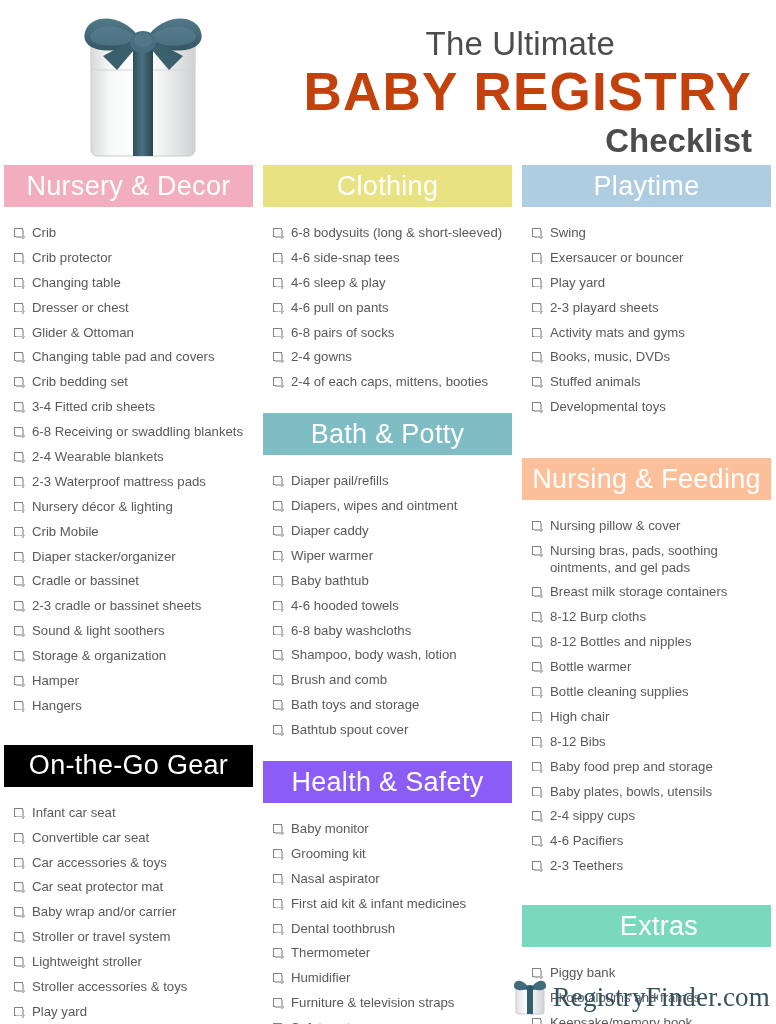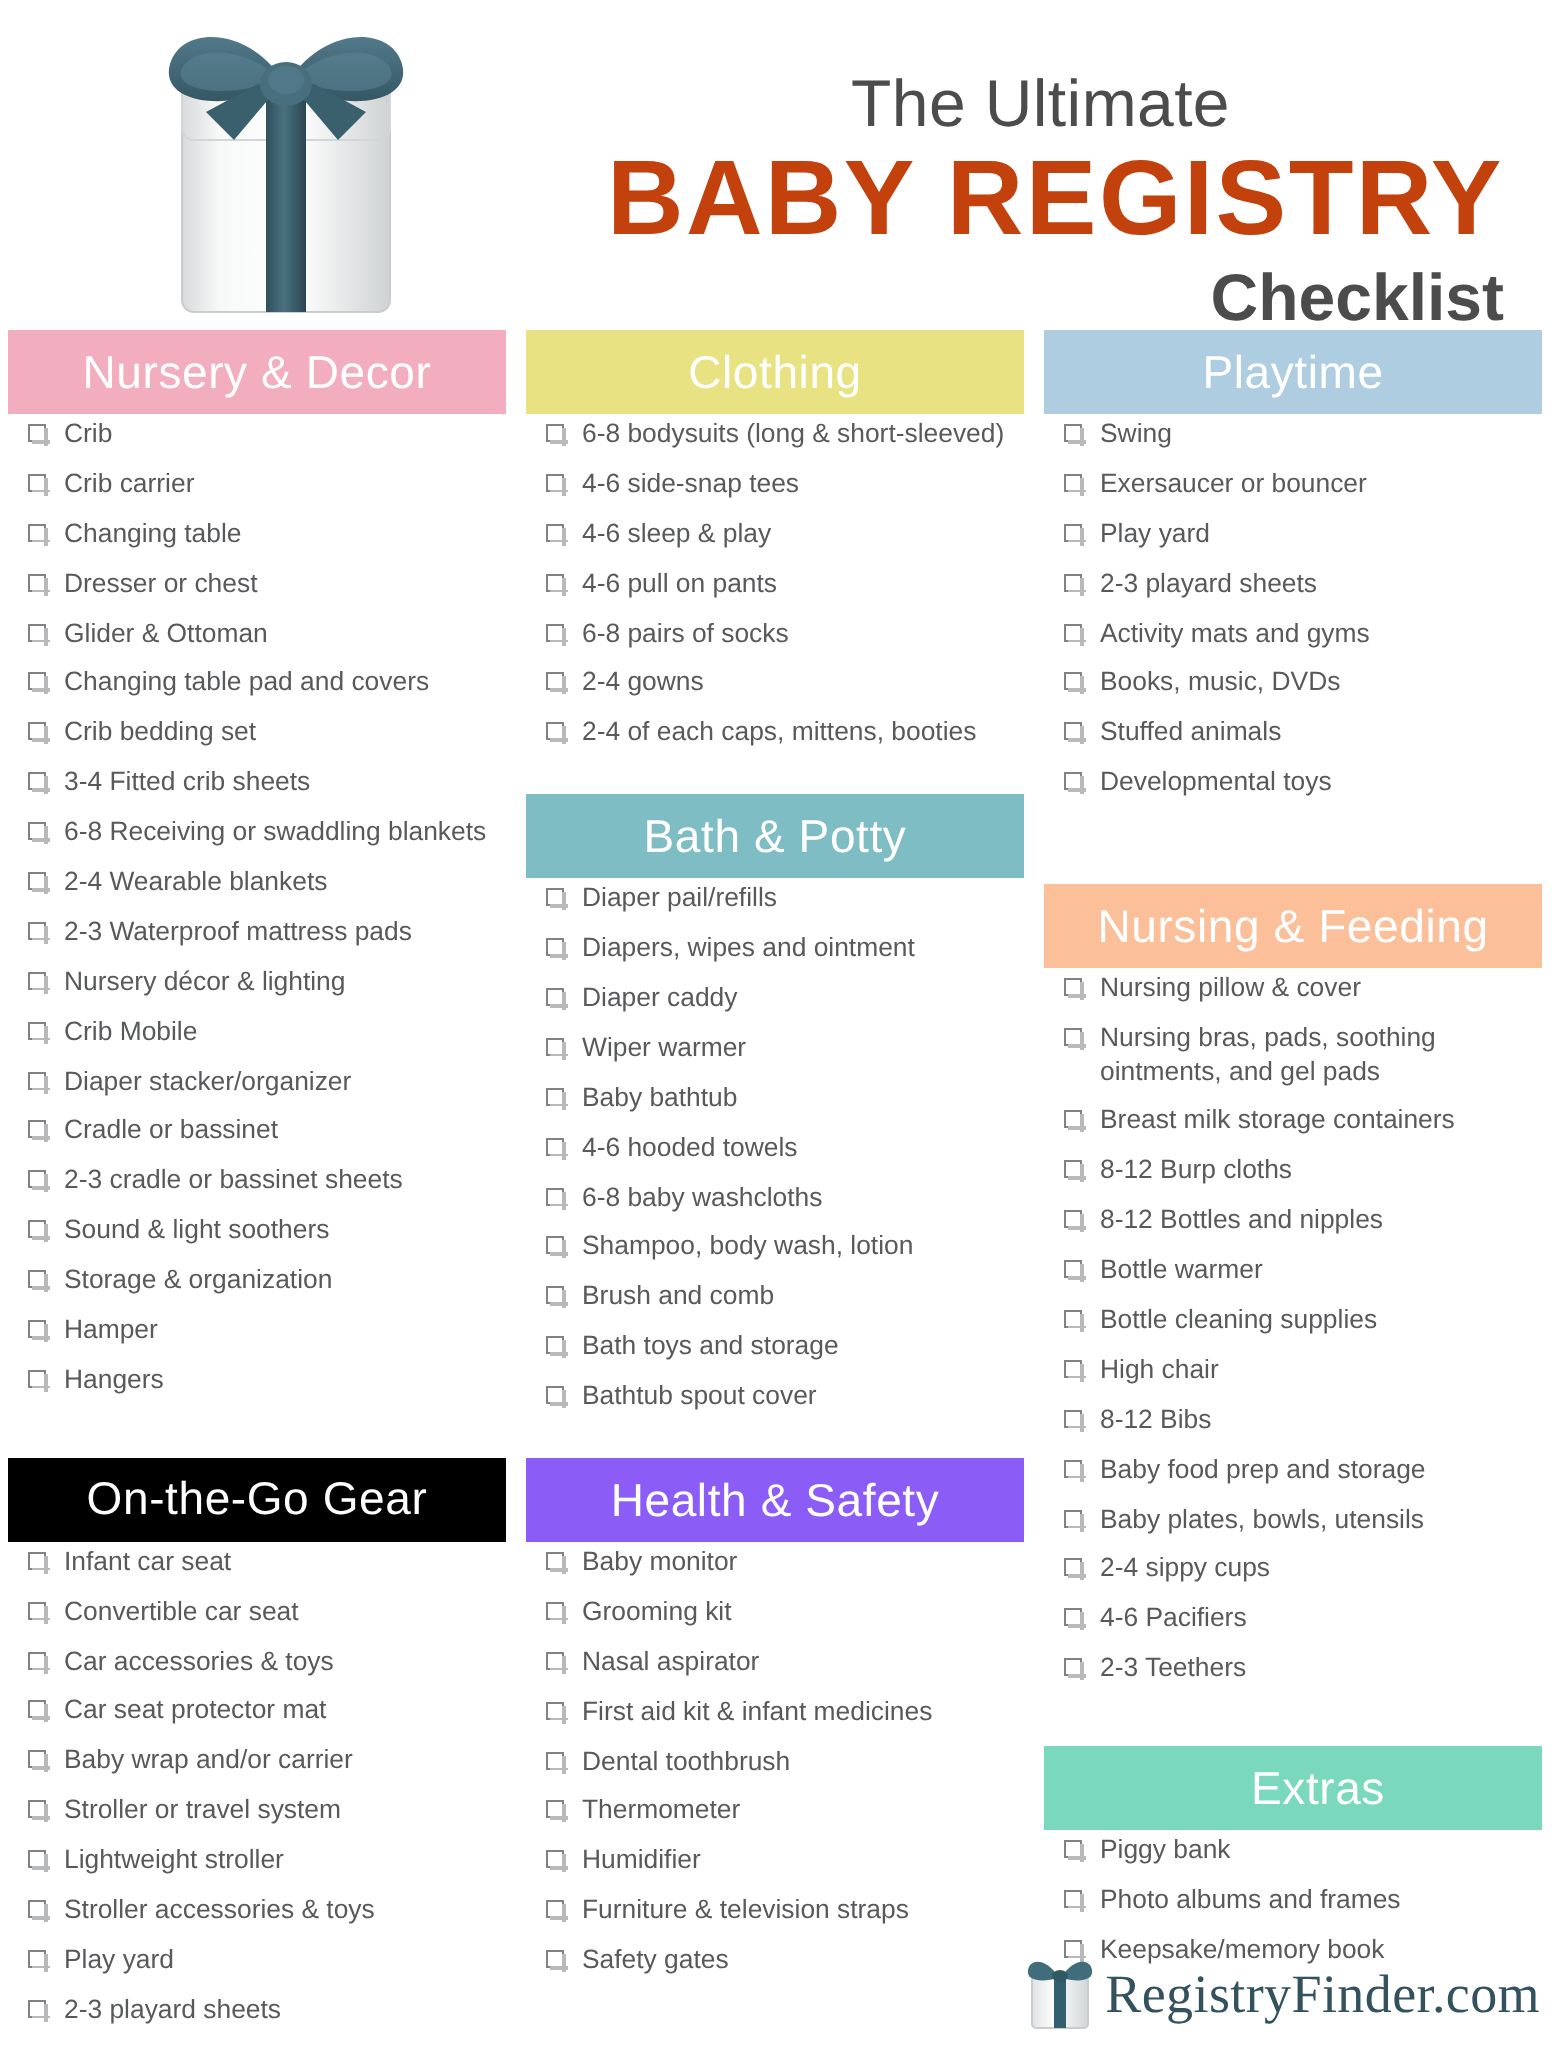--- a/index.html
+++ b/index.html
@@ -11,21 +11,21 @@
   }
   #page {
     position: relative;
     width: 776px; height: 1024px;
     background: #ffffff;
   }
 
   
   .header {
     display: flex;
-    align-items: flex-end;
+    align-items: center;
     height: 165px;
     padding: 6px 0 0 0;
   }
   .gift-wrap {
     width: 285px;
     display: flex;
     justify-content: center;
     align-items: flex-start;
     padding-top: 4px;
   }
@@ -72,24 +72,24 @@
   }
   .column { width: 249px; }
 
   .section { margin-bottom: 2px; }
   .section-header {
     height: 42px;
     display: flex;
     align-items: center;
     justify-content: center;
     color: #ffffff;
-    font-size: 23px;
+    font-size: 27px;
     font-weight: 400;
     letter-spacing: .3px;
-    margin-bottom: 2px;
+    margin-bottom: 18px;
   }
 
   .items { padding-left: 10px; }
   .item {
     display: flex;
     align-items: flex-start;
     font-size: 13.2px;
     color: #58595b;
     line-height: 1.25;
     margin-bottom: 8.4px;
@@ -196,21 +196,21 @@
     <div class="column">
       <div class="section">
         <div class="section-header" style="background: rgb(242, 174, 190);">Nursery &amp; Decor</div>
         <div class="items">
             <div class="item">
               <span class="checkbox"></span>
               <span class="item-label">Crib</span>
             </div>
             <div class="item">
               <span class="checkbox"></span>
-              <span class="item-label">Crib carrier</span>
+              <span class="item-label">Crib protector</span>
             </div>
             <div class="item">
               <span class="checkbox"></span>
               <span class="item-label">Changing table</span>
             </div>
             <div class="item">
               <span class="checkbox"></span>
               <span class="item-label">Dresser or chest</span>
             </div>
             <div class="item">

